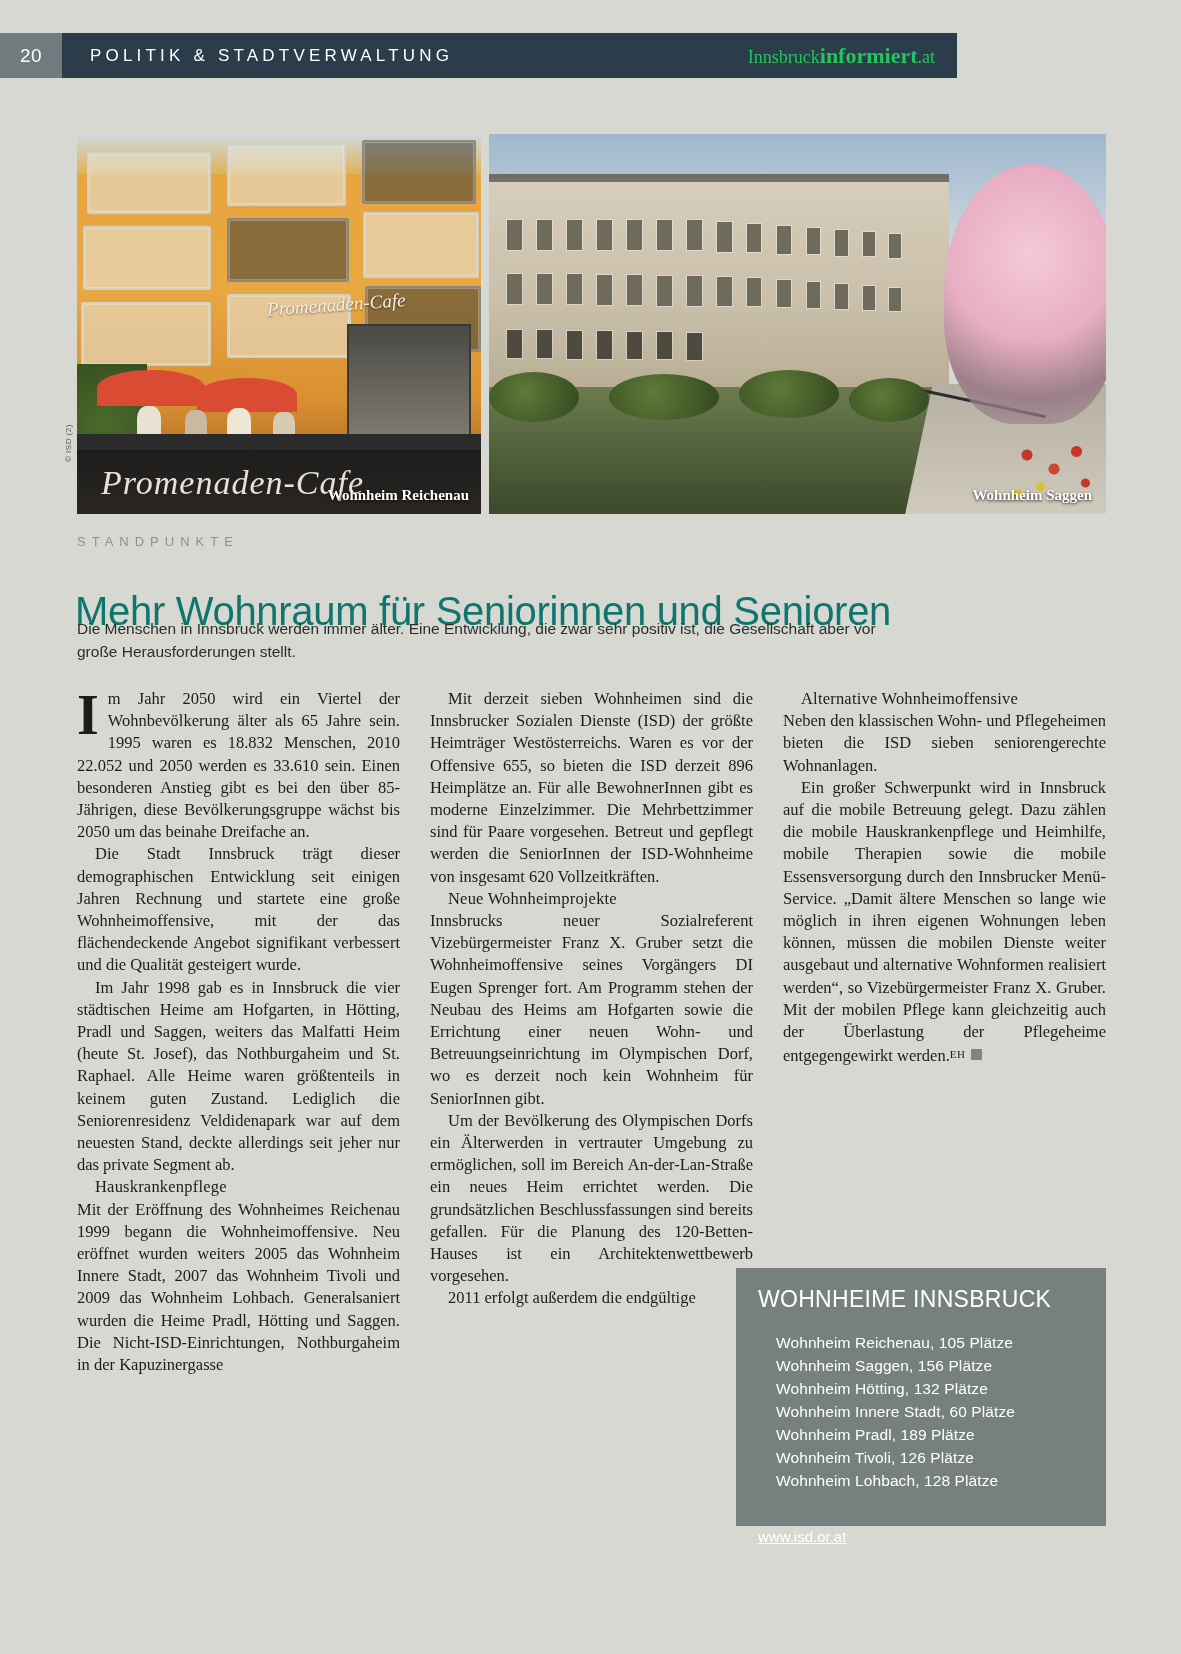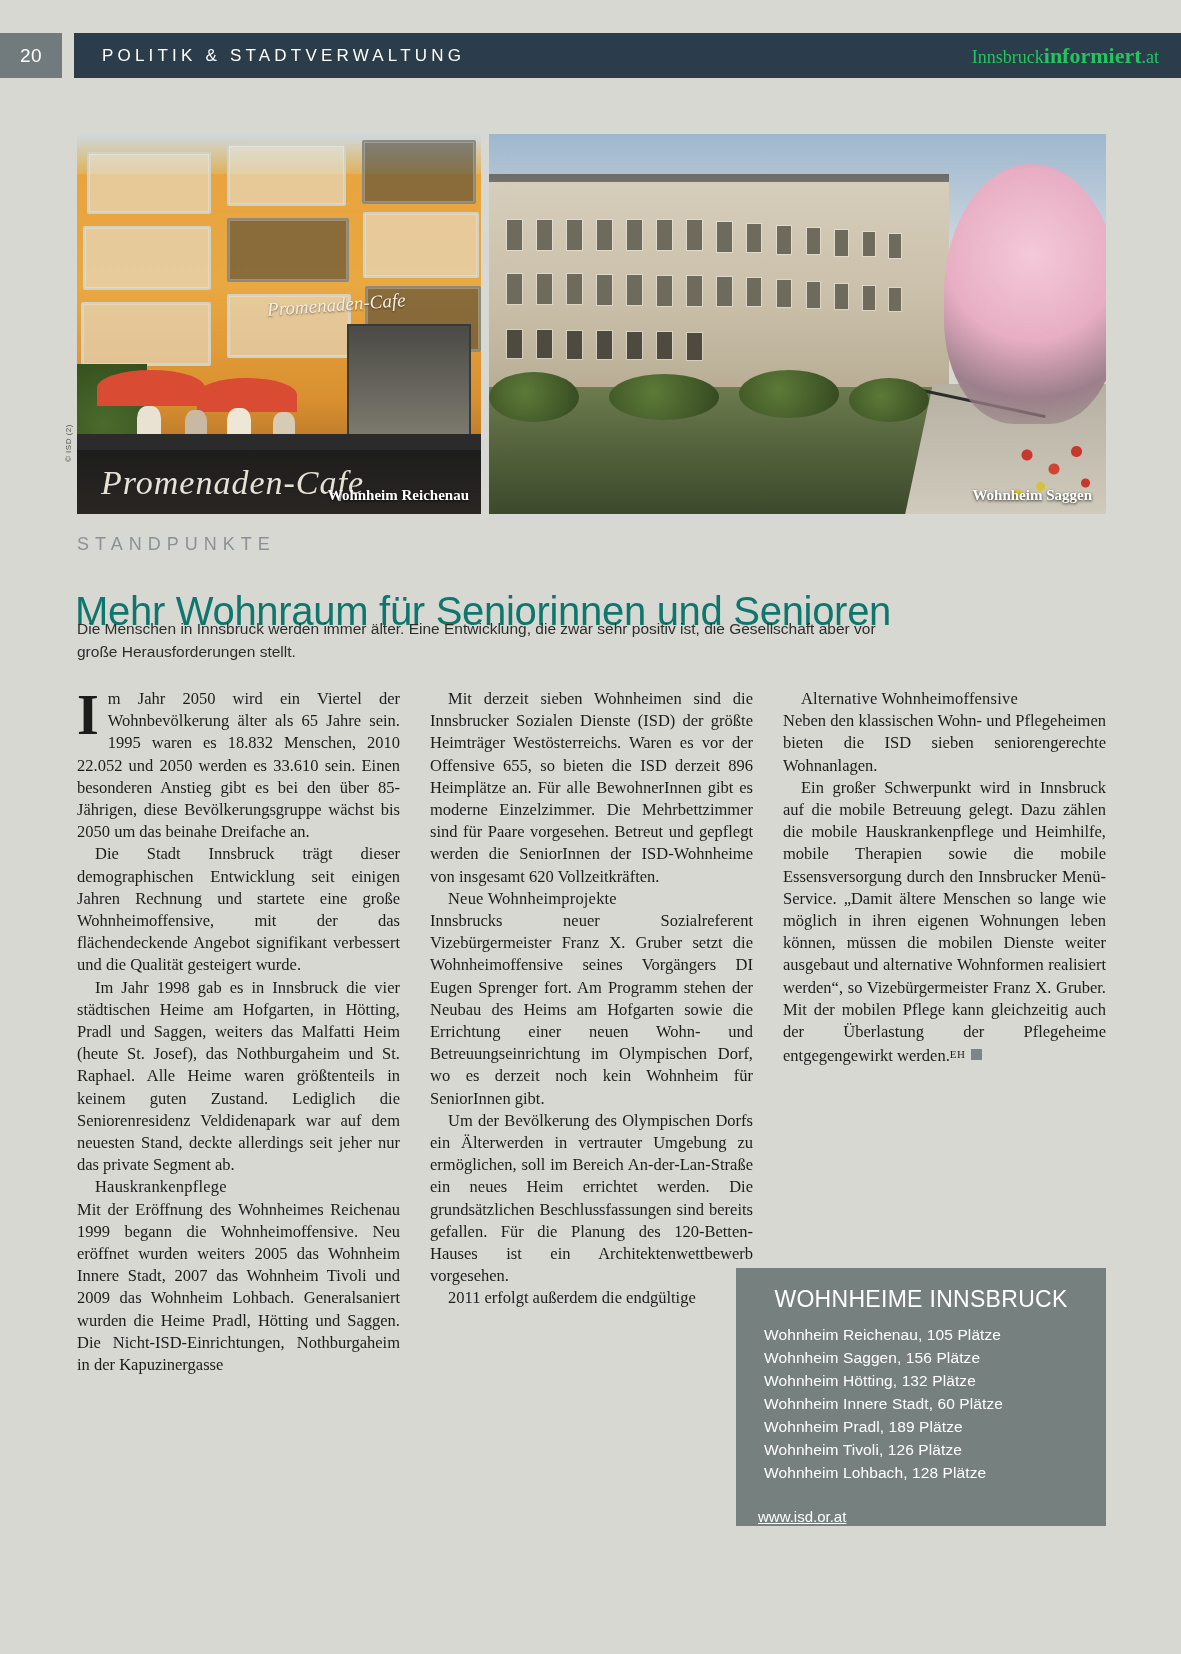--- a/index.html
+++ b/index.html
@@ -13,25 +13,24 @@
     font-family: "Liberation Sans", sans-serif;
     position: relative;
     overflow: hidden;
   }
 
   
   .header {
     position: absolute;
     left: 0;
     top: 33px;
-    width: 1181px;
+    width: 957px;
     height: 45px;
     display: flex;
     align-items: stretch;
-    gap: 12px;
   }
   .header-page-num {
     width: 62px;
     background: #717b7d;
     color: #ffffff;
     font-size: 19px;
     display: flex;
     align-items: center;
     justify-content: center;
     letter-spacing: 0.5px;
@@ -220,21 +219,21 @@
     transform-origin: left top;
     letter-spacing: 0.5px;
     white-space: nowrap;
   }
 
   
   .kicker {
     position: absolute;
     left: 77px;
     top: 534px;
-    font-size: 18px;
+    font-size: 13px;
     letter-spacing: 6px;
     color: #8b9295;
   }
   .headline {
     position: absolute;
     left: 75px;
     top: 562px;
     font-size: 40px;
     color: #0f766e;
     font-weight: 400;
@@ -317,24 +316,23 @@
     background: #76807f;
     color: #ffffff;
     padding: 18px 22px;
     box-sizing: border-box;
   }
   .infobox h3 {
     margin: 0 0 10px 0;
     font-size: 23px;
     font-weight: 400;
     letter-spacing: 0.3px;
-    text-align: center;
   }
   .infobox ul {
-    margin: 6px;
+    margin: 18px;
     padding: 0;
     list-style: none;
   }
   .infobox li {
     font-size: 15.5px;
     line-height: 23px;
     letter-spacing: 0.1px;
   }
   .infobox .weblink {
     display: inline-block;

